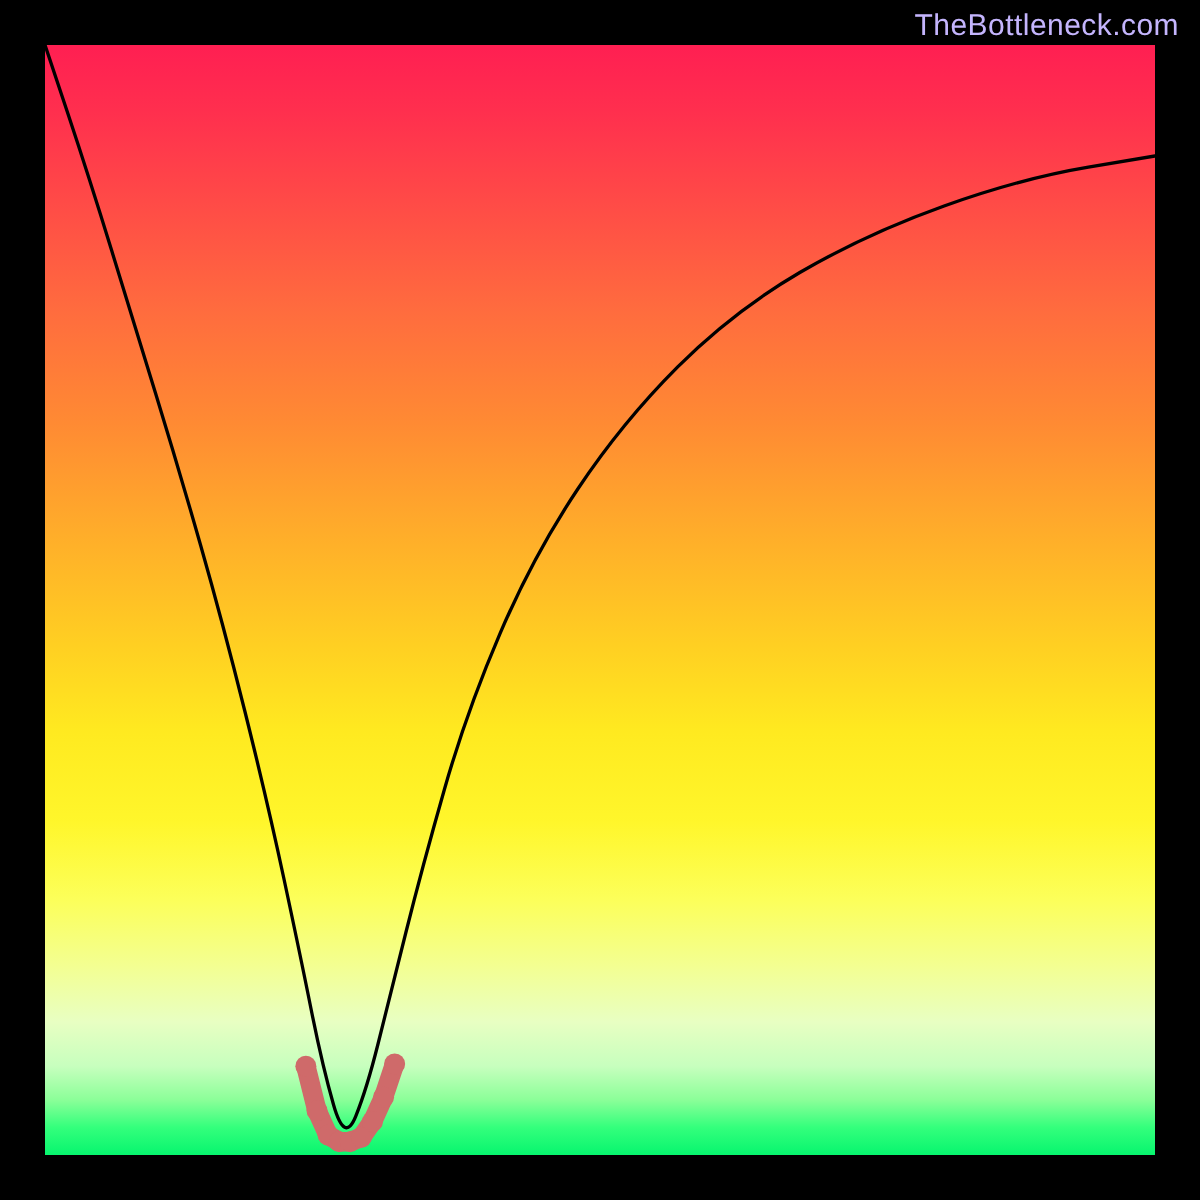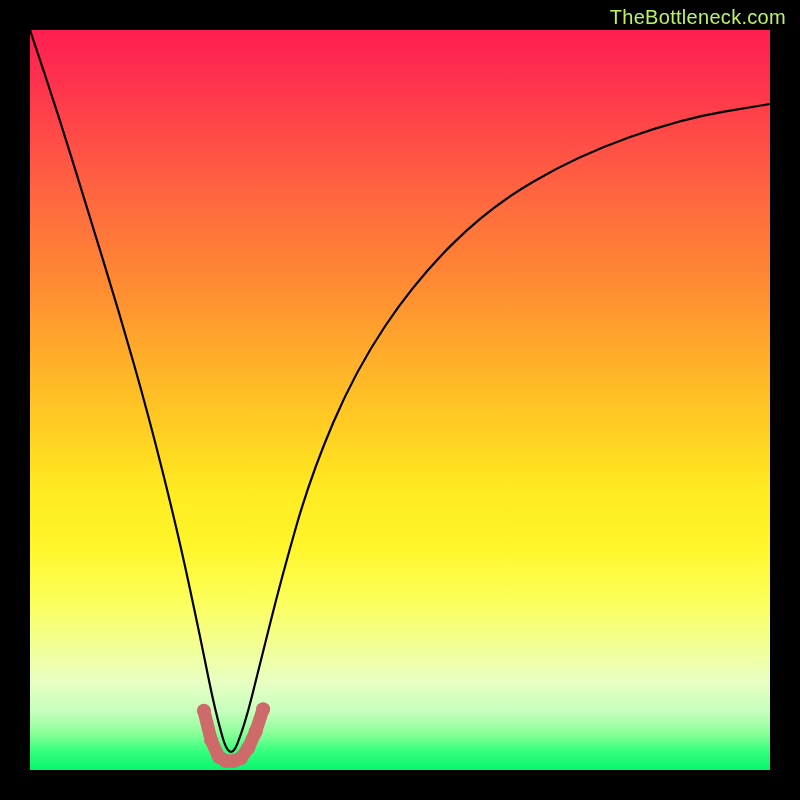--- a/index.html
+++ b/index.html
@@ -14,21 +14,21 @@
   .frame {
     position: relative;
     width: 800px;
     height: 800px;
     background: #000;
   }
   .watermark {
     position: absolute;
     top: 6px;
     right: 14px;
-    color: #bef264;
+    color: #c4b5fd;
     font-size: 20px;
     font-weight: 400;
     letter-spacing: 0.3px;
     z-index: 20;
     margin-left: 20px;
   }
   .plot-area {
     position: absolute;
     left: 30px;
     top: 30px;

